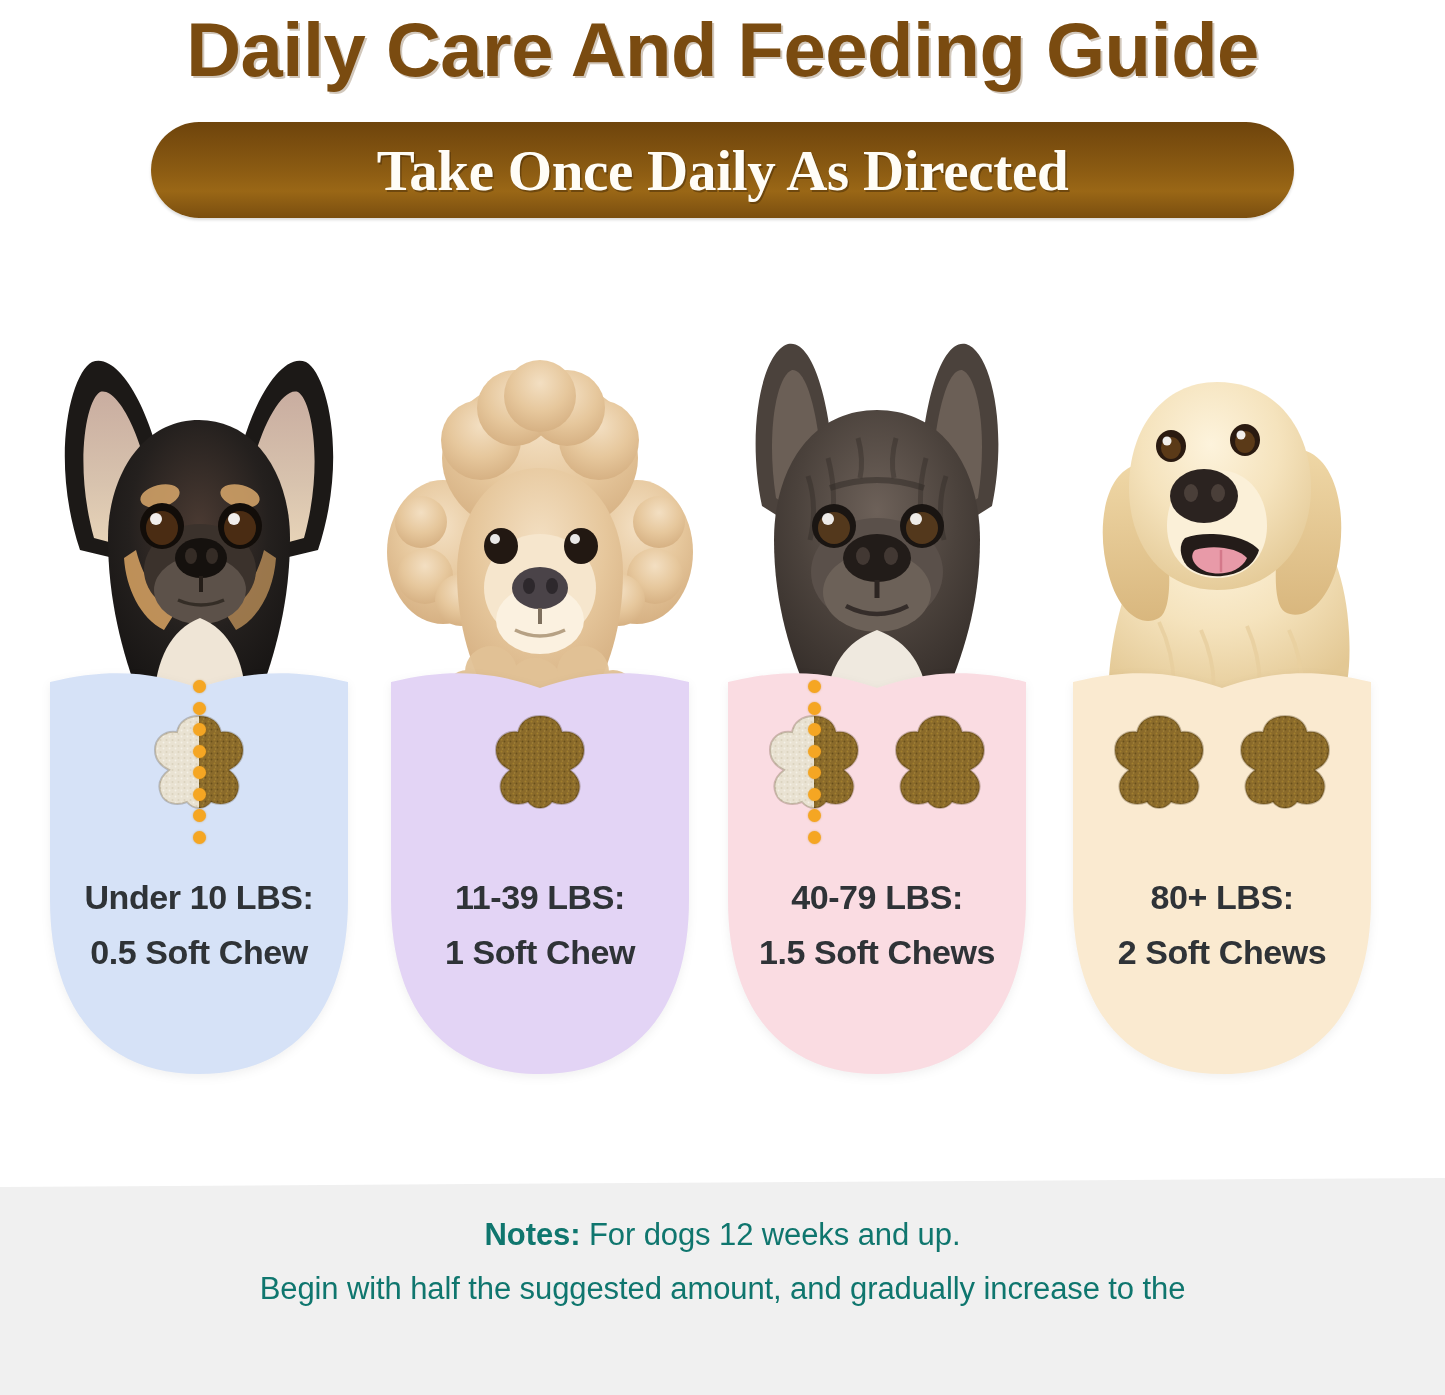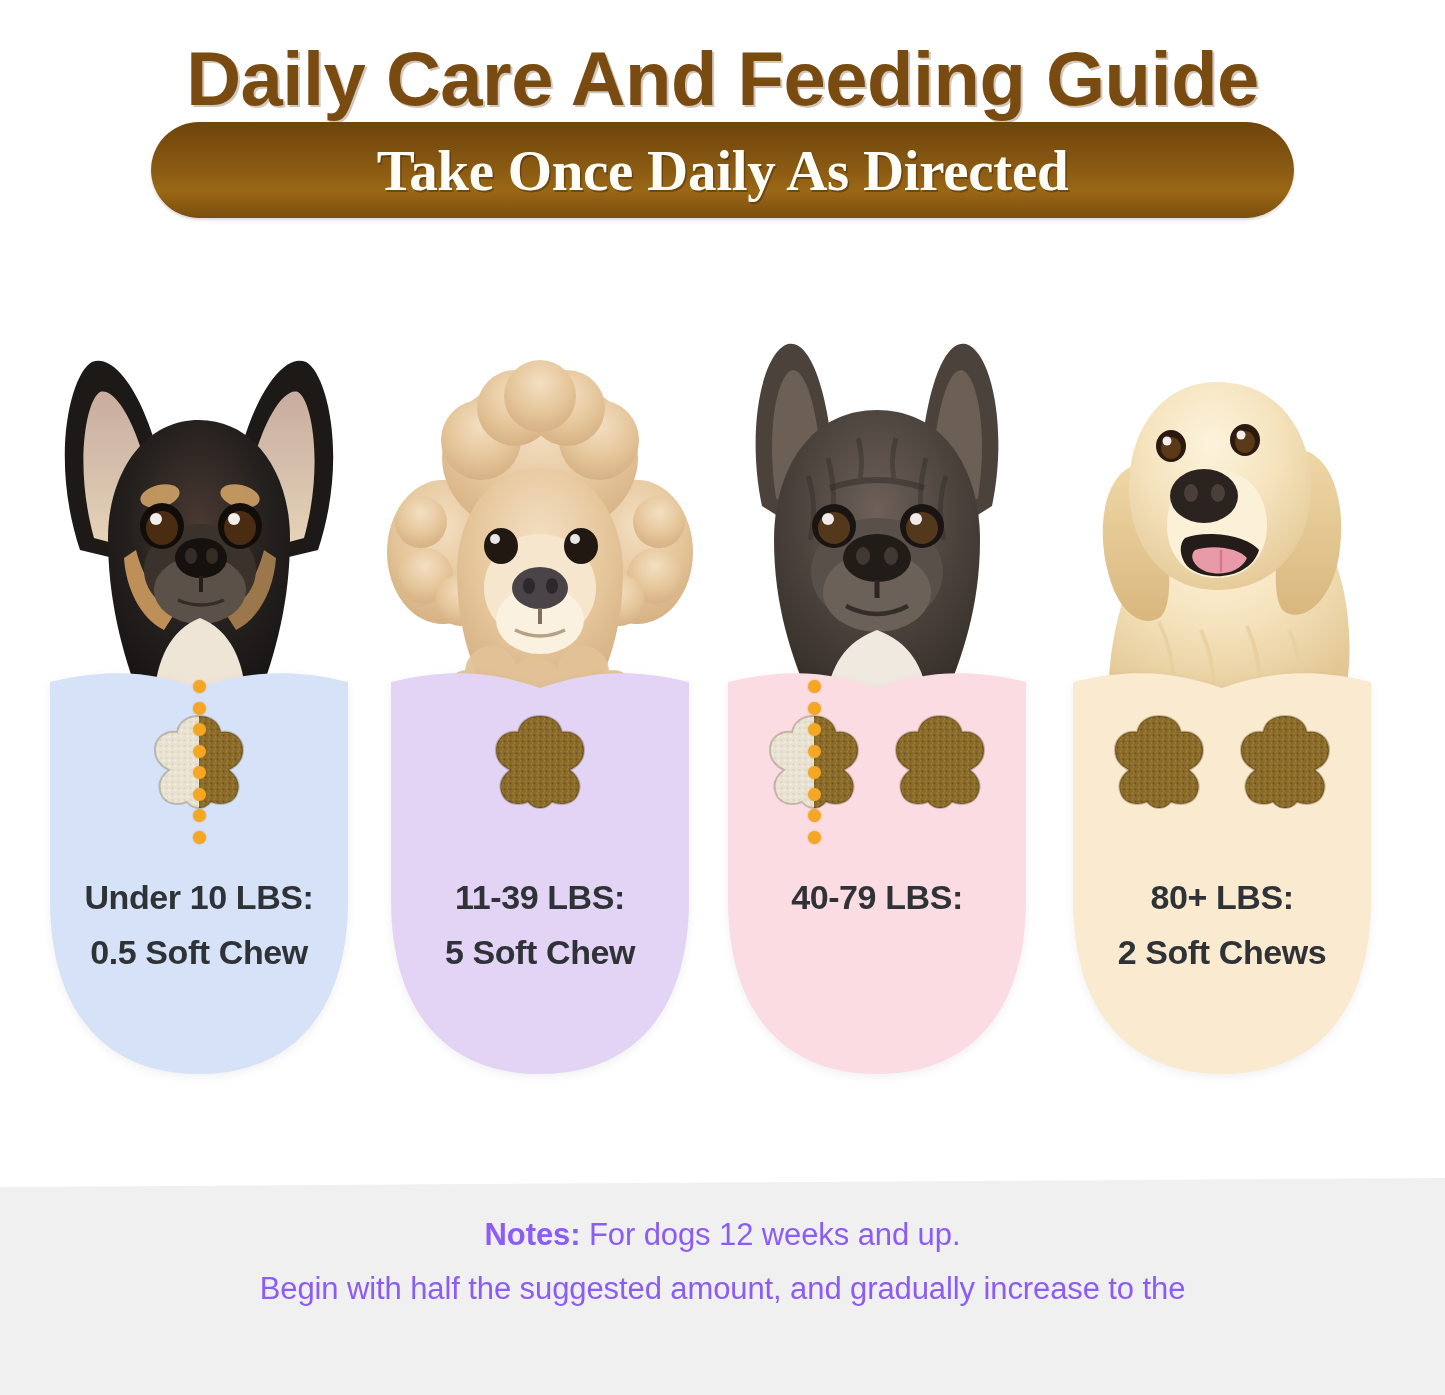--- a/index.html
+++ b/index.html
@@ -14,21 +14,20 @@
   
   .title {
     position: absolute; top: 6px; left: 0; width: 1445px;
     text-align: center;
     font-family: "Liberation Sans", sans-serif;
     font-size: 76px; font-weight: 700;
     letter-spacing: -0.5px;
     color: #7A4B10;
     text-shadow: 2px 2px 0 rgba(90,55,10,0.28);
     white-space: nowrap;
-    margin-top: 29px;
   }
   .banner {
     position: absolute; top: 122px; left: 151px;
     width: 1143px; height: 96px;
     border-radius: 48px;
     background: linear-gradient(180deg, #6E440C 0%, #8A5A12 48%, #9A6716 72%, #7A4E0F 100%);
     display: flex; align-items: center; justify-content: center;
     box-shadow: 0 2px 3px rgba(0,0,0,0.15);
     font-family: Liberation Serif, serif;
   }
@@ -97,21 +96,21 @@
   }
 
   
   .footer {
     position: absolute; left: 0; top: 1178px; width: 1445px; height: 217px;
     background: #F0F0F0;
     clip-path: polygon(0 9px, 1445px 0, 1445px 217px, 0 217px);
   }
   .footer-inner {
     position: absolute; left: 0; top: 30px; width: 1445px;
-    text-align: center; color: #8b5cf6;
+    text-align: center; color: #0f766e;
   }
   .note-line { font-size: 31px; line-height: 1.74; letter-spacing: -0.1px; }
   .note-bold { font-weight: 700; }
 </style>
 </head>
 <body>
 
 <div class="page">
 
   <div class="title">Daily Care And Feeding Guide</div>
@@ -308,21 +307,21 @@
             <path d="M52 8 C64 8 72 14 74 24 C86 22 96 30 96 42 C96 52 90 58 82 62
                      C90 68 94 76 90 86 C86 96 74 98 64 94 C60 99 56 100 52 100
                      C48 100 44 99 40 94 C30 98 18 96 14 86 C10 76 14 68 22 62
                      C14 58 8 52 8 42 C8 30 18 22 30 24 C32 14 40 8 52 8 Z" fill="url(#spk2)" stroke="rgba(70,50,14,0.3)" stroke-width="2"></path>
           </svg>
         </div>
       </div>
 
       <div class="labels">
         <div class="lab-line">11-39 LBS:</div>
-        <div class="lab-line">5 Soft Chew</div>
+        <div class="lab-line">1 Soft Chew</div>
       </div>
     </div>
 
     <div class="card-wrap c2">
       <div class="dog">
         <svg viewBox="0 0 310 400" xmlns="http://www.w3.org/2000/svg" aria-hidden="true">
           <defs>
             <radialGradient id="frb" cx="50%" cy="35%" r="72%">
               <stop offset="0%" stop-color="#6d6159"></stop>
                 <stop offset="55%" stop-color="#4b423c"></stop>
@@ -431,20 +430,21 @@
             <path d="M52 8 C64 8 72 14 74 24 C86 22 96 30 96 42 C96 52 90 58 82 62
                      C90 68 94 76 90 86 C86 96 74 98 64 94 C60 99 56 100 52 100
                      C48 100 44 99 40 94 C30 98 18 96 14 86 C10 76 14 68 22 62
                      C14 58 8 52 8 42 C8 30 18 22 30 24 C32 14 40 8 52 8 Z" fill="url(#spk3b)" stroke="rgba(70,50,14,0.3)" stroke-width="2"></path>
           </svg>
         </div>
       </div>
 
       <div class="labels">
         <div class="lab-line">40-79 LBS:</div>
+        <div class="lab-line">1.5 Soft Chews</div>
       </div>
     </div>
 
     <div class="card-wrap c3">
       <div class="dog">
         <svg viewBox="0 0 310 400" xmlns="http://www.w3.org/2000/svg" aria-hidden="true">
           <defs>
             <radialGradient id="gold" cx="45%" cy="30%" r="75%">
               <stop offset="0%" stop-color="#fdf3dc"></stop>
                 <stop offset="50%" stop-color="#f5e3bd"></stop>

